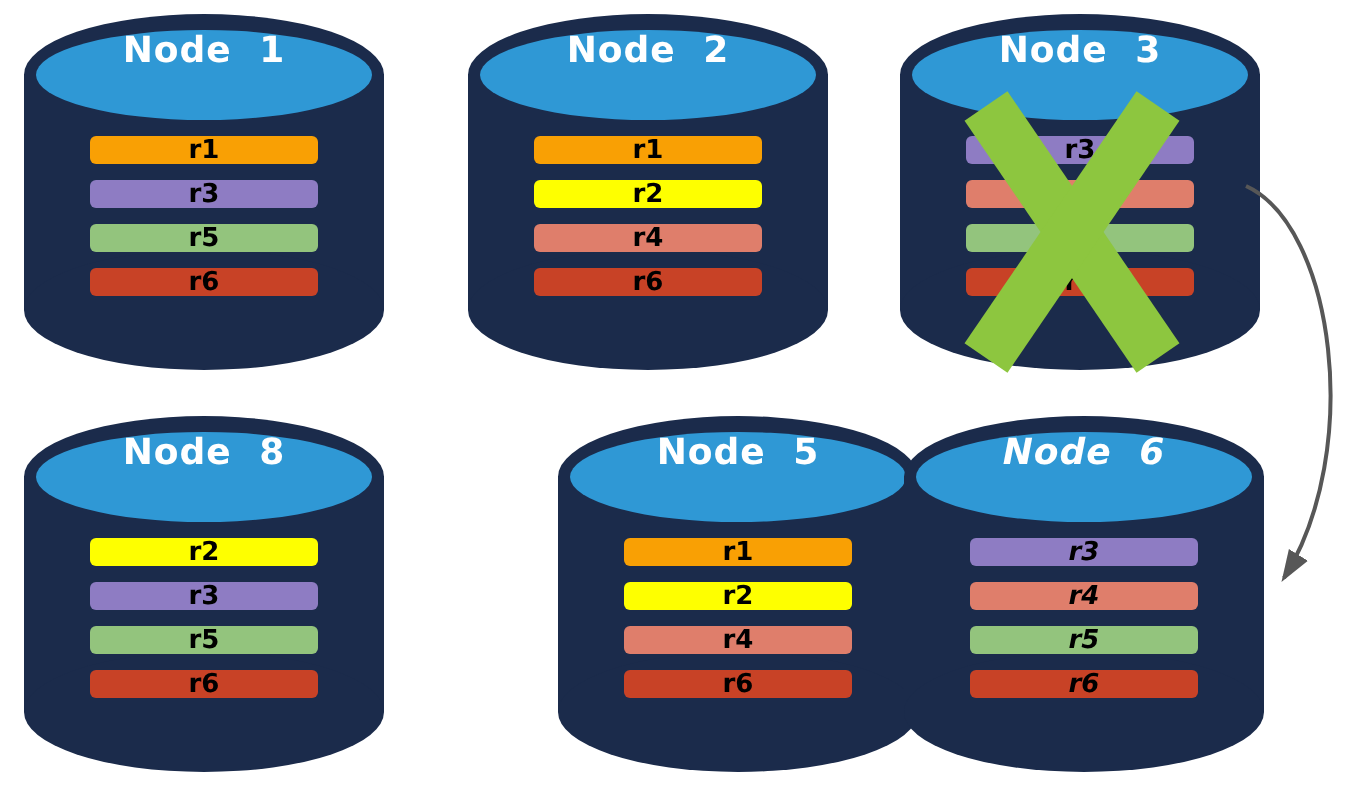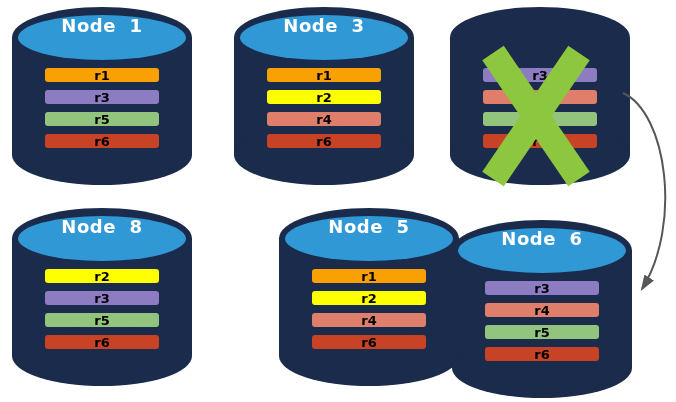--- a/index.html
+++ b/index.html
@@ -19,21 +19,21 @@
           display:flex; align-items:center; justify-content:center;
           font-weight:bold; font-size:13px; color:#000; line-height:17px; }
   .x-overlay   { position:absolute; left:485px; top:50px; width:102px; height:132px; overflow:visible; }
   .arrow-layer { position:absolute; left:0; top:0; width:676px; height:402px; pointer-events:none; }
   
   .n1 { left:12px;  top:7px; }
   .n2 { left:234px; top:7px; }
   .n3 { left:450px; top:7px; }
   .n4 { left:12px;  top:208px; }
   .n5 { left:239px; top:208px;margin-left:40px; }
-  .n6 { left:452px; top:220px; }
+  .n6 { left:452px; top:208px;font-style:italic; }
 </style>
 </head>
 <body>
 
 <div class="canvas">
 
   <div class="node n1">
     <div class="rim"></div>
     <div class="body"></div>
     <div class="bottom"></div>
@@ -46,34 +46,37 @@
       <div class="bar" style="background: rgb(147, 196, 125);">r5</div>
       <div class="bar" style="background: rgb(200, 66, 38);">r6</div>
     </div>
   </div>
 
   <div class="node n2">
     <div class="rim"></div>
     <div class="body"></div>
     <div class="bottom"></div>
     <div class="cap">
-      <span class="title">Node 3</span>
+      <span class="title">Node 2</span>
     </div>
     <div class="bars">
       <div class="bar" style="background: rgb(249, 160, 4);">r1</div>
       <div class="bar" style="background: rgb(254, 255, 0);">r2</div>
       <div class="bar" style="background: rgb(223, 126, 107);">r4</div>
       <div class="bar" style="background: rgb(200, 66, 38);">r6</div>
     </div>
   </div>
 
   <div class="node n3">
     <div class="rim"></div>
     <div class="body"></div>
     <div class="bottom"></div>
+    <div class="cap">
+      <span class="title">Node 3</span>
+    </div>
     <div class="bars">
       <div class="bar" style="background: rgb(142, 124, 195);">r3</div>
       <div class="bar" style="background: rgb(223, 126, 107);">r4</div>
       <div class="bar" style="background: rgb(147, 196, 125);">r5</div>
       <div class="bar" style="background: rgb(200, 66, 38);">r6</div>
     </div>
   </div>
 
   <div class="node n4">
     <div class="rim"></div>

